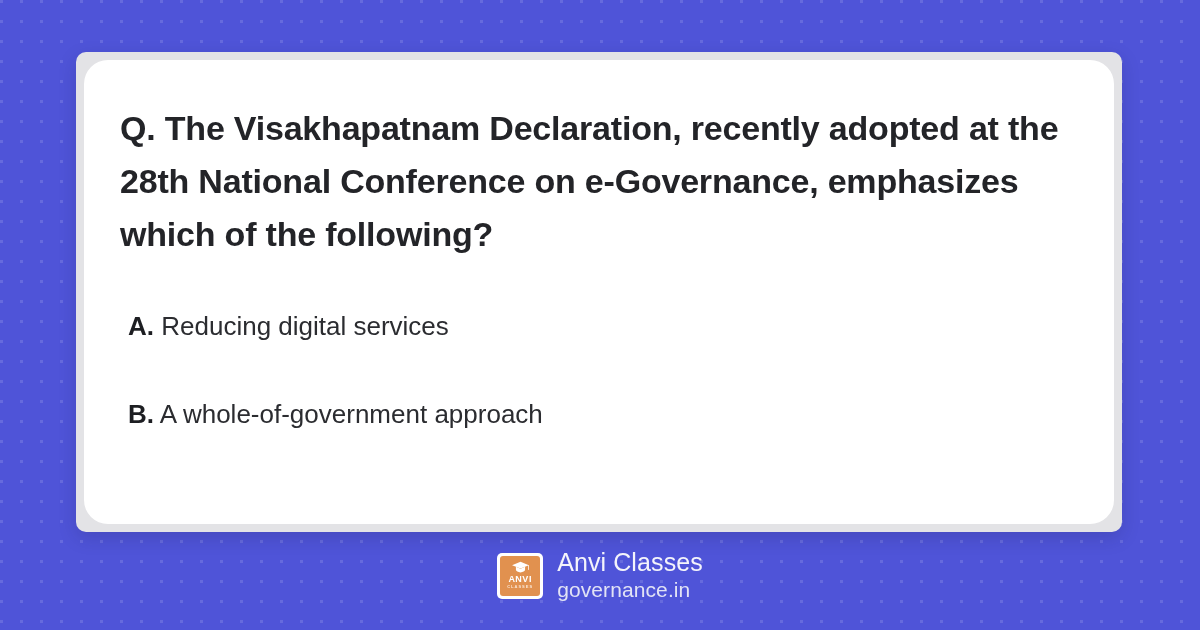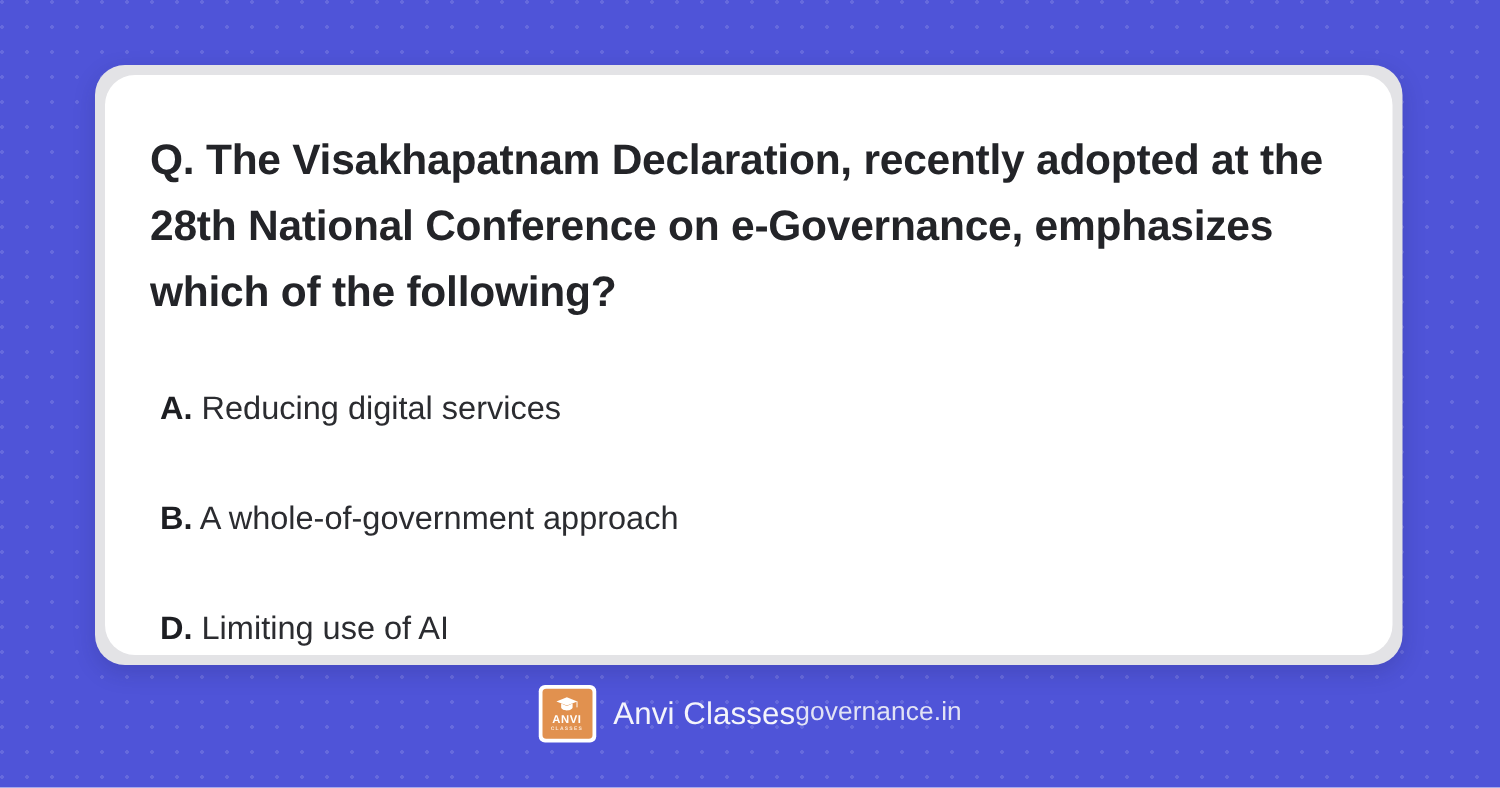--- a/index.html
+++ b/index.html
@@ -20,21 +20,21 @@
   }
 
   
   .card-wrap {
     position:absolute;
     left:76px;
     top:52px;
     width:1046px;
     height:480px;
     background:#e3e3e6;
-    border-radius:24px;
+    border-radius:10px;
     padding:8px;
     box-shadow:0 6px 18px rgba(30,30,80,0.18);
   }
 
   .card {
     width:100%;
     height:100%;
     background:#ffffff;
     border-radius:24px;
     padding:42px 36px 30px 36px;
@@ -126,21 +126,21 @@
   .logo-sub {
     font-size:4px;
     font-weight:bold;
     color:#fbe6d4;
     letter-spacing:1px;
     line-height:6px;
   }
 
   .brand-text {
     display:flex;
-    flex-direction:row;
+    flex-direction:column;
     justify-content:center;
     line-height:1;
   }
 
   .brand-name {
     font-size:25px;
     color:#f4f4fb;
     line-height:29px;
     letter-spacing:0.1px;
   }
@@ -166,24 +166,20 @@
         <span class="opt-letter">A.</span>
         <span class="opt-text">Reducing digital services</span>
       </div>
 
       <div class="option">
         <span class="opt-letter">B.</span>
         <span class="opt-text">A whole-of-government approach</span>
       </div>
 
 
-      <div class="option">
-        <span class="opt-letter">D.</span>
-        <span class="opt-text">Limiting use of AI</span>
-      </div>
 
     </div>
   </div>
 </div>
 
 <div class="footer">
 
   <div class="logo-box">
     <div class="logo-inner">
       <svg class="logo-cap" viewBox="0 0 24 17">

